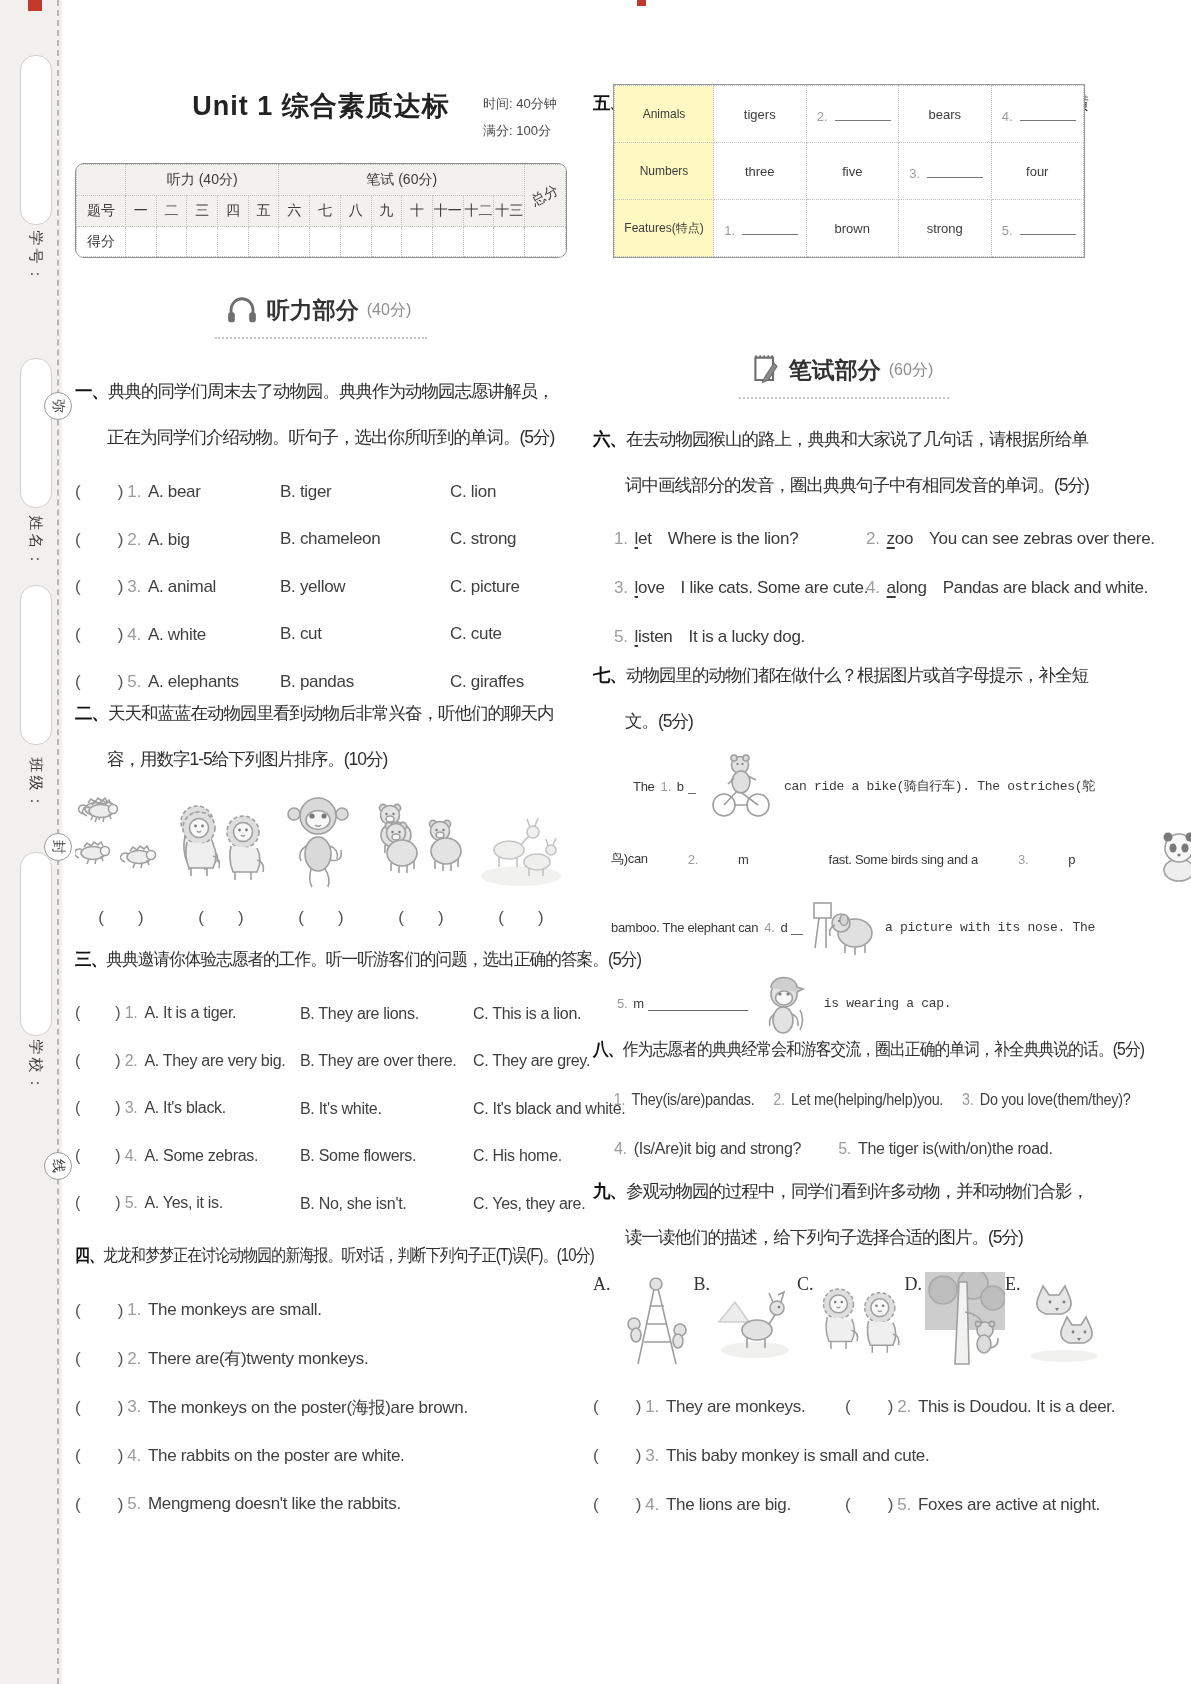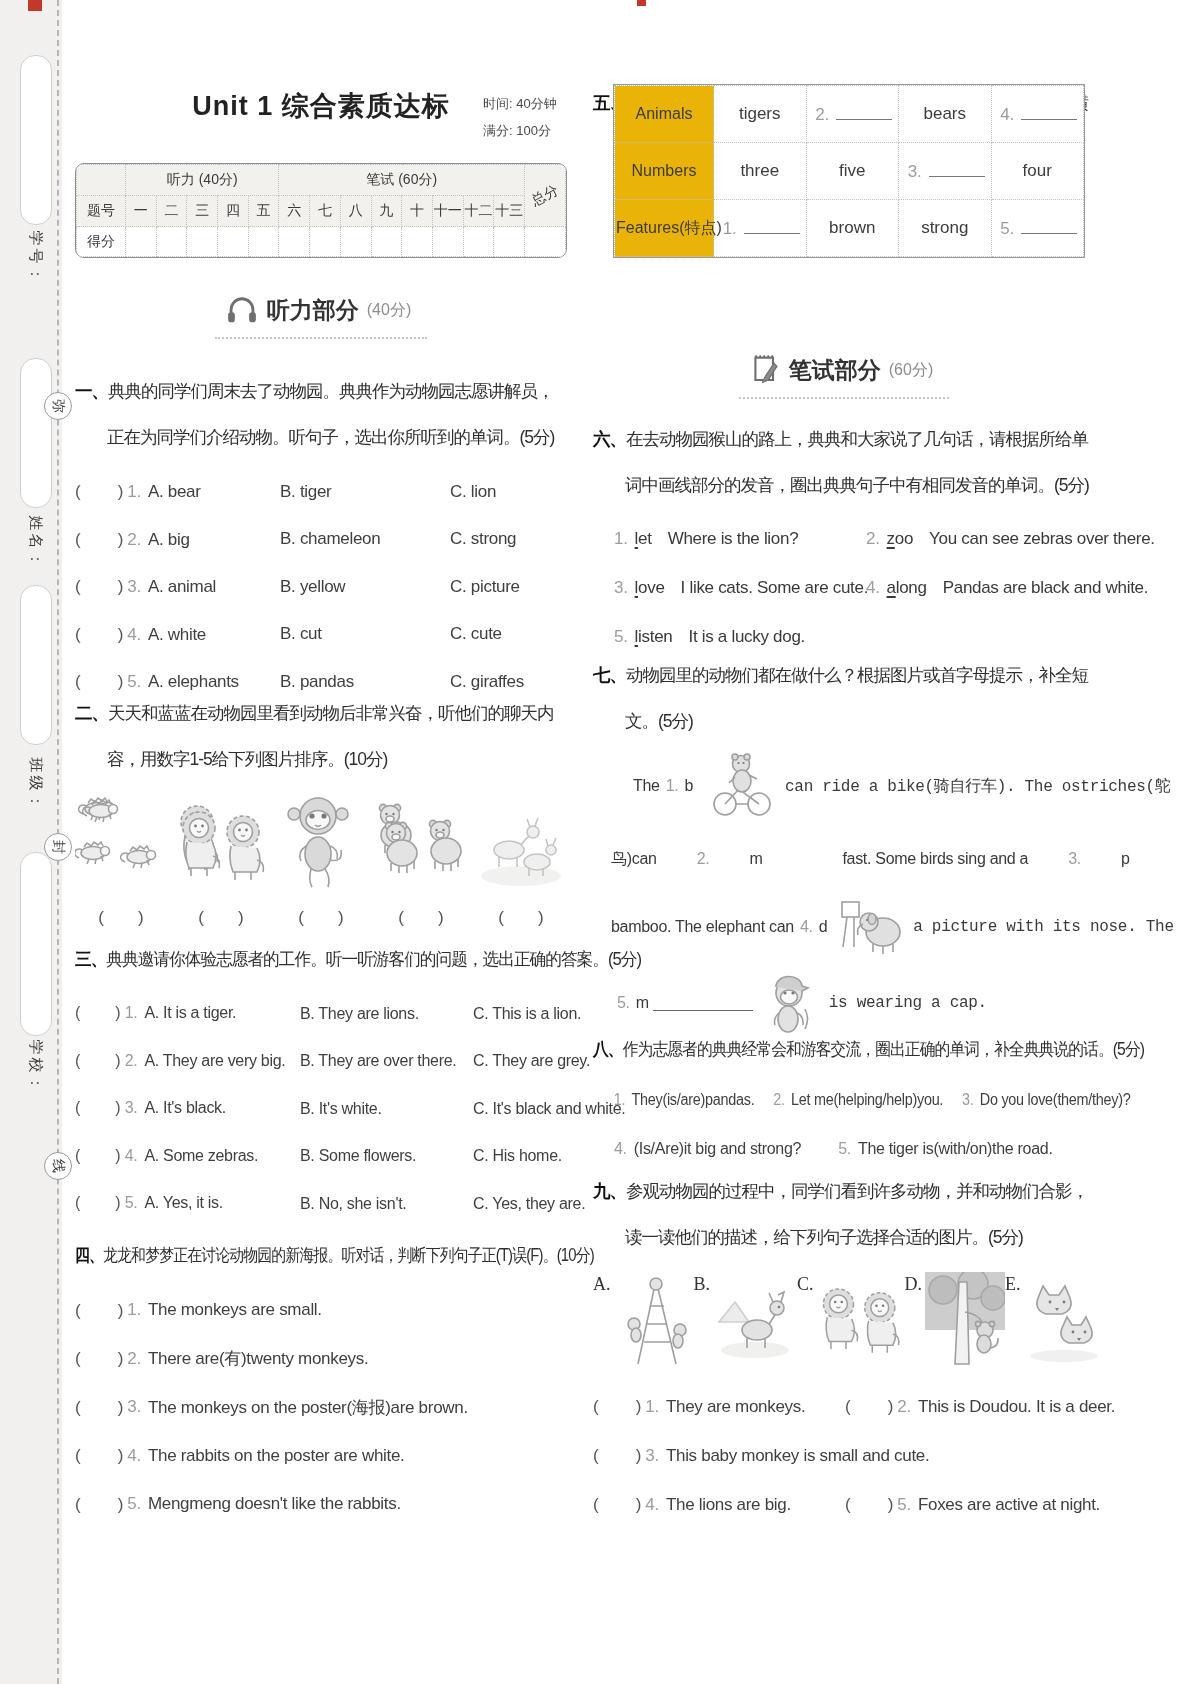--- a/index.html
+++ b/index.html
@@ -57,24 +57,24 @@
   .piccell{width:92px;text-align:center;}
   .brkrow{display:flex;justify-content:space-between;margin-top:10px;}
   .brkcell{width:92px;text-align:center;font-size:17px;color:#555;}
   svg.sk{stroke:#9f9f9f;fill:#ececec;stroke-width:1.6;}
   svg.sk .nf{fill:none;}
   svg.sk .dk{fill:#7a7a7a;stroke:none;}
   svg.sk .wh{fill:#f8f8f8;}
   svg.sk .lt{stroke:#c4c4c4;fill:#efefee;}
   
   #t5wrap{position:absolute;left:20px;top:84px;width:470px;border:1.5px solid #9a9a9a;background:#fff;}
-  .t5 td{border:1px dotted #c2c2c2;height:54px;text-align:center;font-size:17px;color:#3c3c3c;white-space:nowrap;}
-  .t5 td.lab{background:#eab308;width:96px;font-size:16px;}
-  
-  .clz{display:flex;align-items:center;white-space:nowrap;font-size:16px;letter-spacing:-0.3px;color:#3a3a3a;}
+  .t5 td{border:1px dotted #c2c2c2;height:54px;text-align:center;font-size:13px;color:#3c3c3c;white-space:nowrap;}
+  .t5 td.lab{background:#fef9c3;width:96px;font-size:12px;}
+  
+  .clz{display:flex;align-items:center;white-space:nowrap;font-size:13px;letter-spacing:-0.3px;color:#3a3a3a;}
   .clz .qnum{margin:0 6px;}
   .bl7{display:inline-block;width:100px;border-bottom:1.5px solid #666;height:14px;margin:0 8px 0 4px;}
   .gapl{margin-left:8px;font-family:Liberation Mono, monospace;}
   
   .abcrow{display:flex;justify-content:space-between;}
   .abccell{display:flex;align-items:flex-start;}
   .abclet{font-family:"Liberation Serif","DejaVu Serif",serif;font-size:18px;color:#333;margin:2px 3px 0 0;}
   .twocol{display:flex;height:49px;align-items:center;font-size:17px;letter-spacing:-0.3px;white-space:nowrap;}
   .twocol .c1{width:252px;flex:0 0 252px;}
   .kw{color:#3a3a3a;margin-right:16px;}

